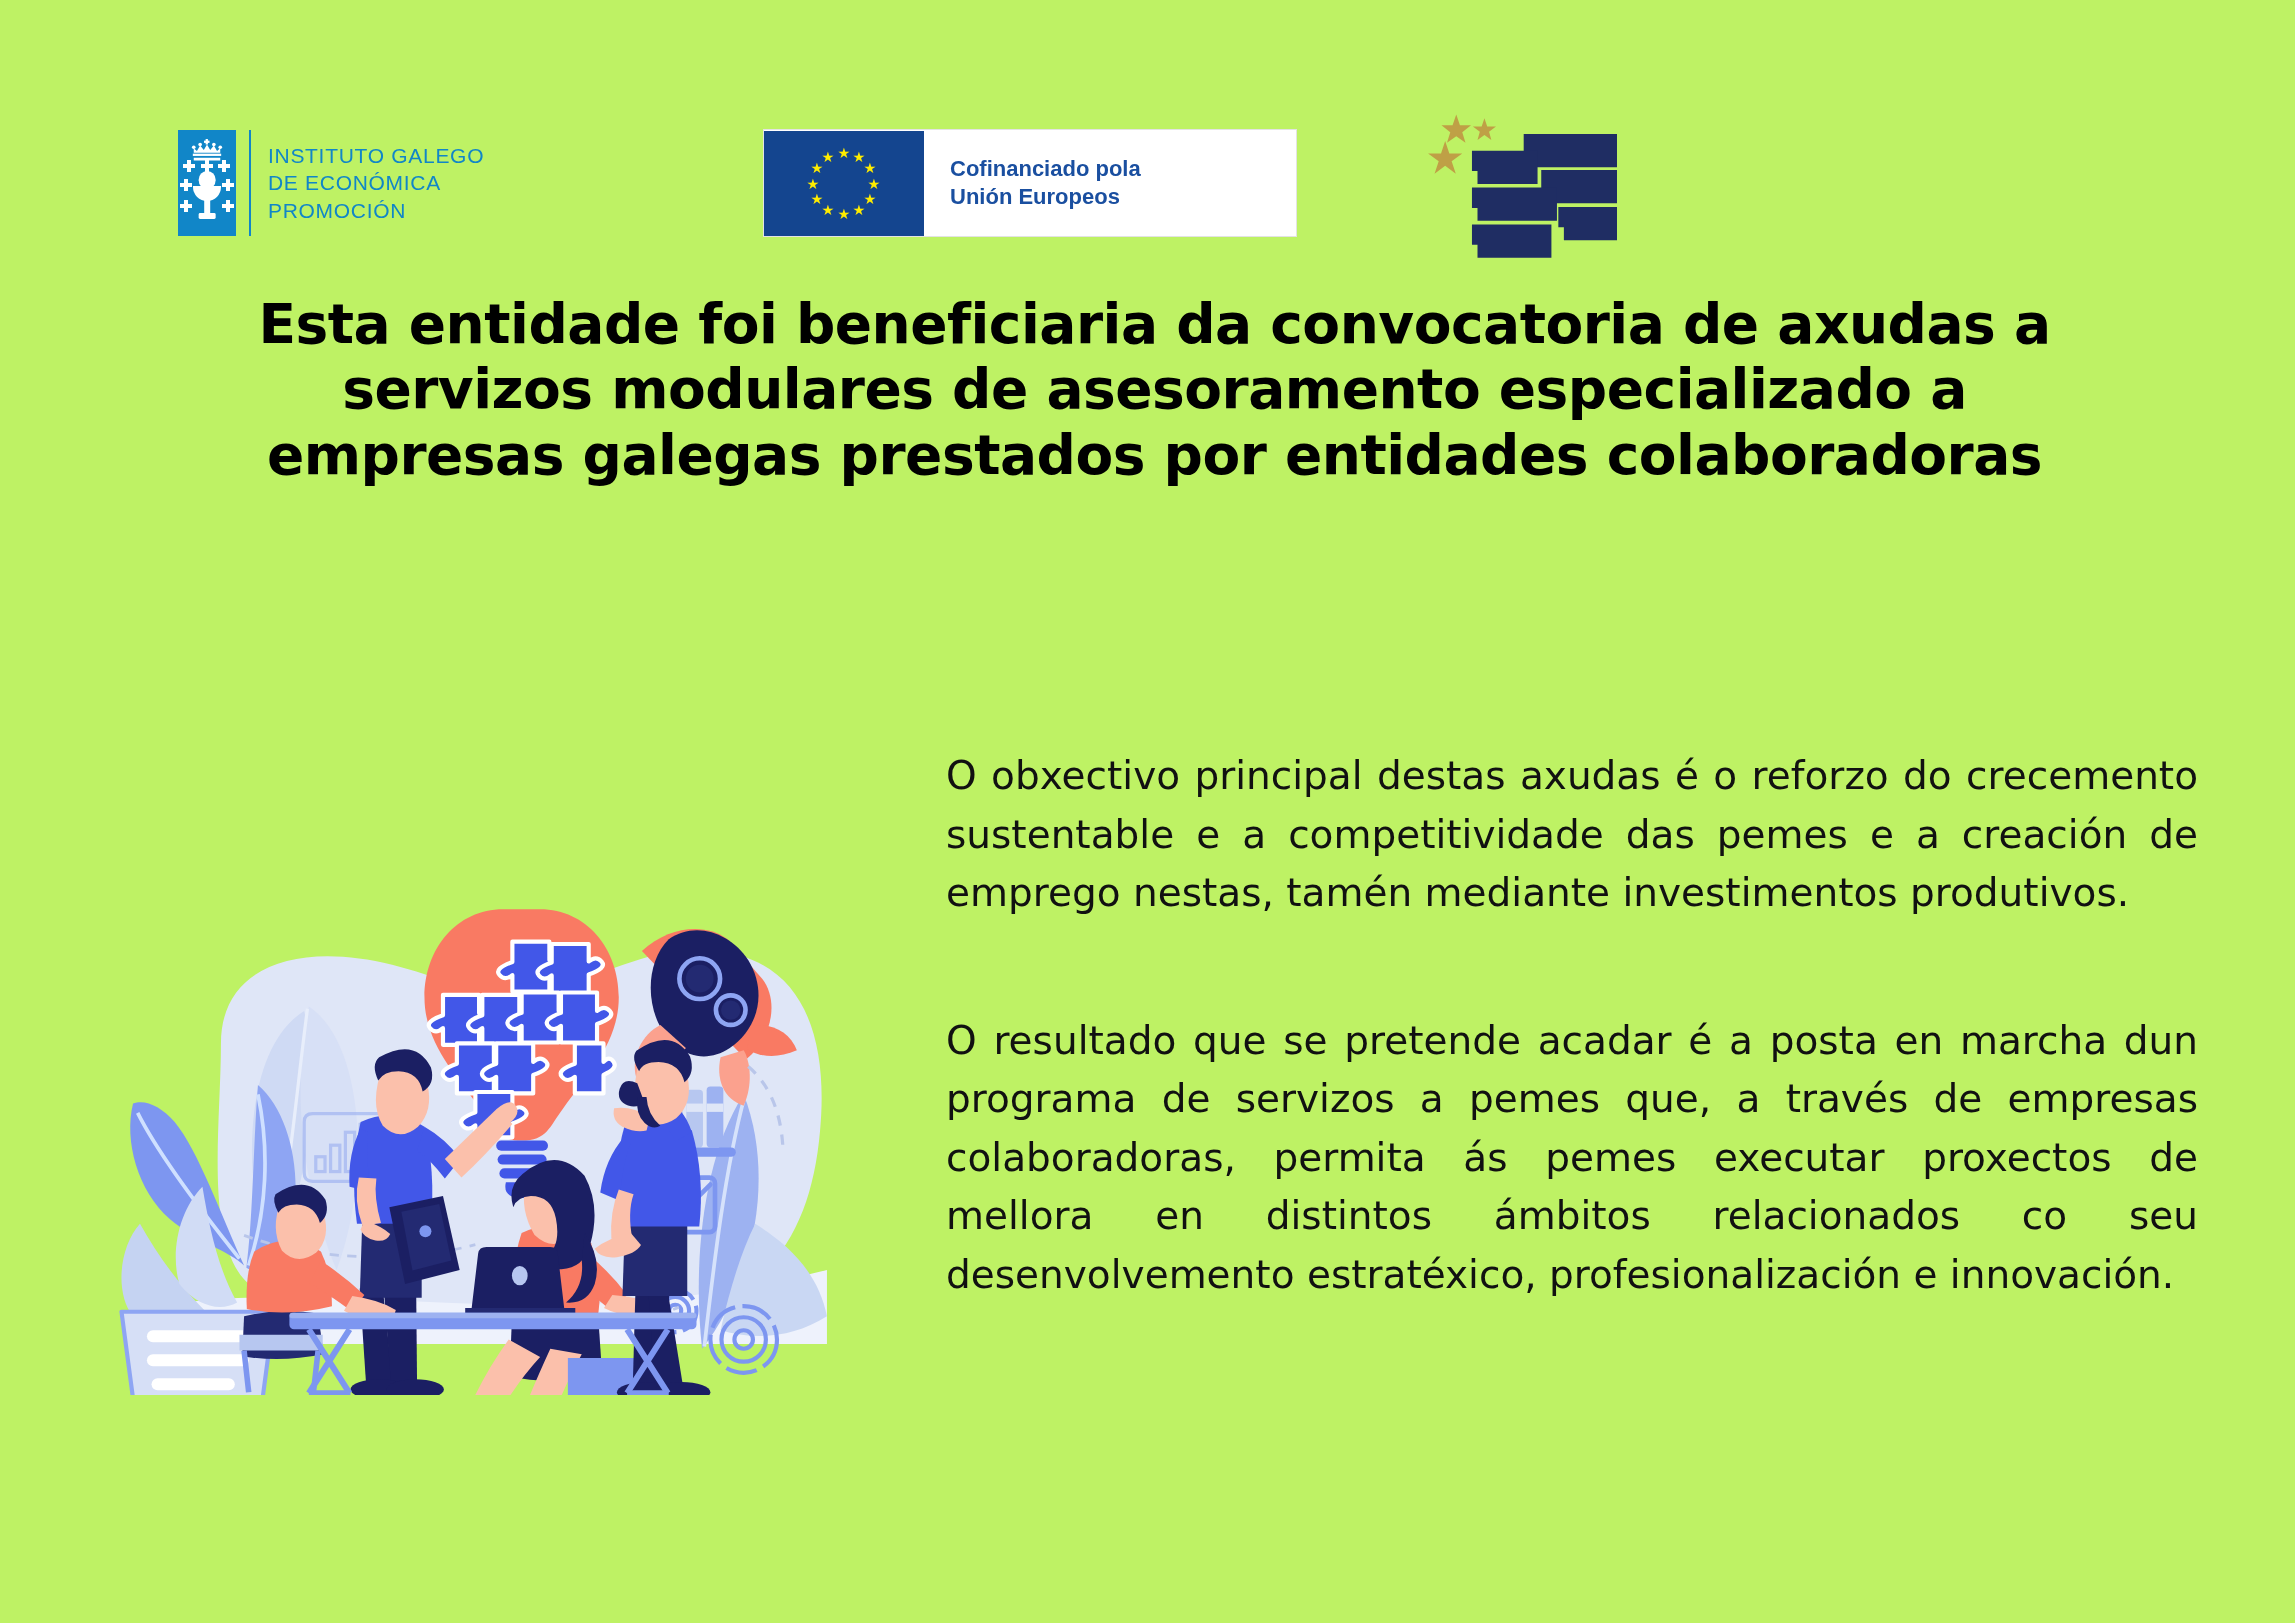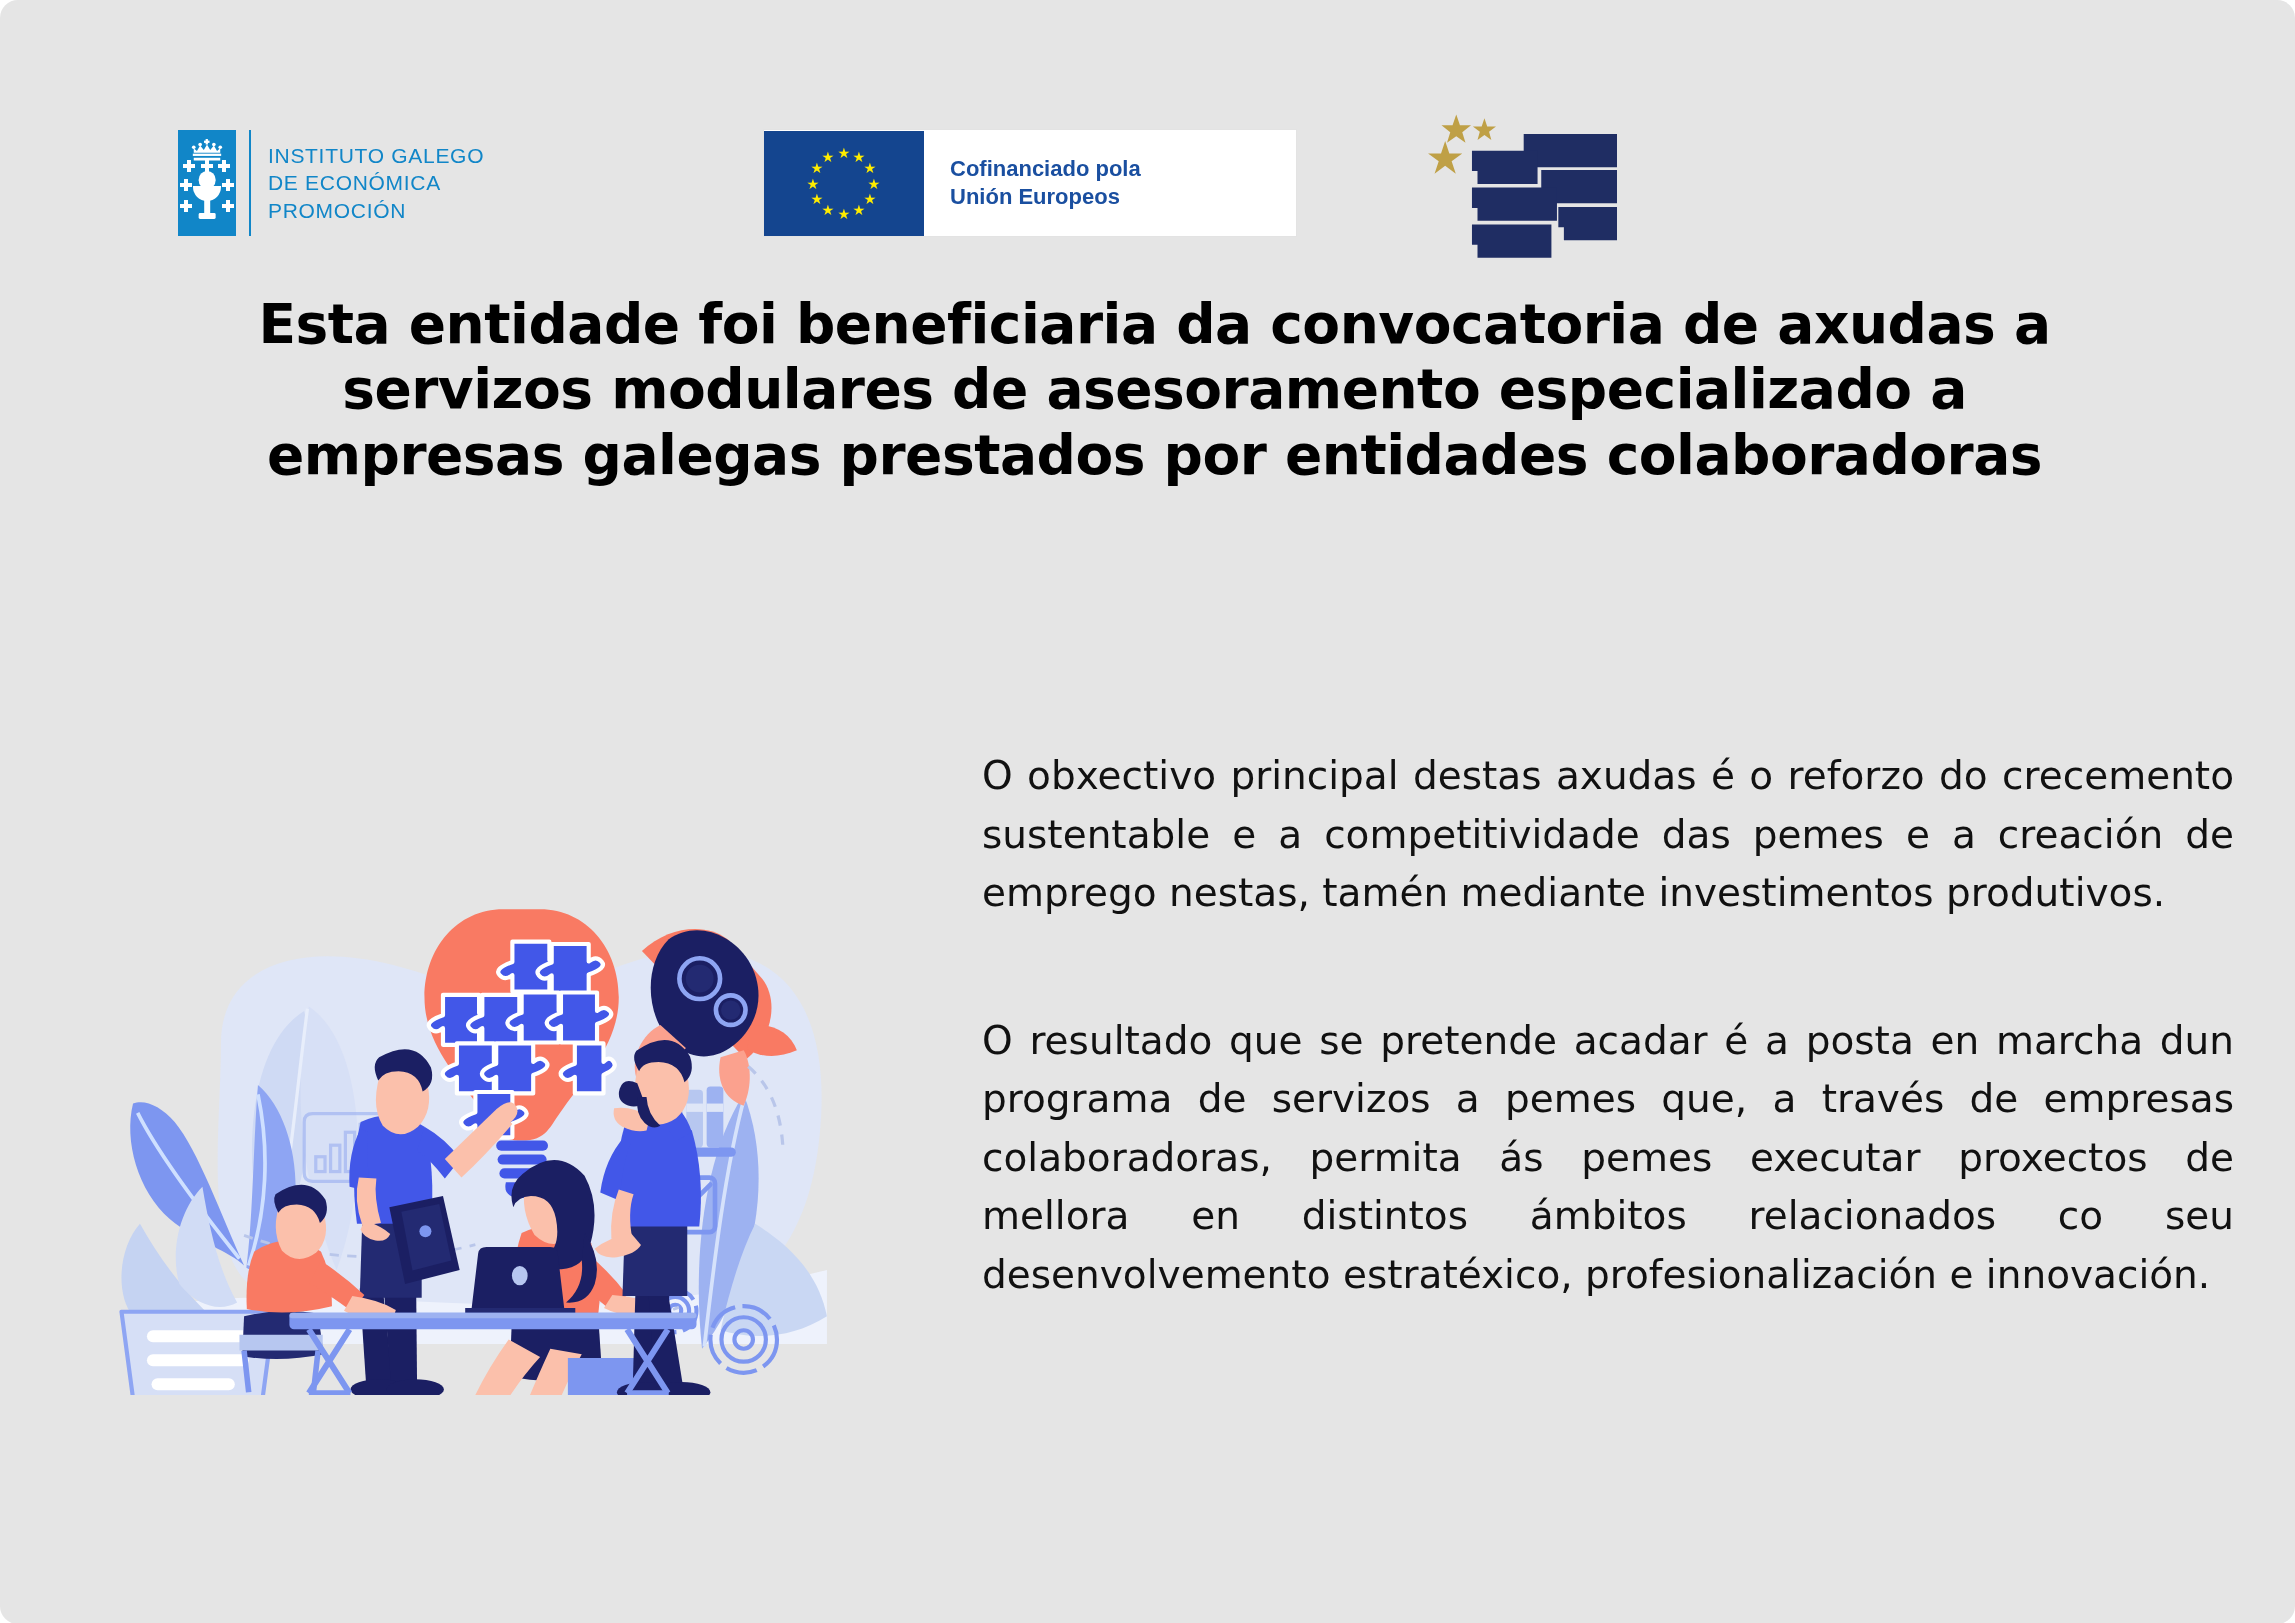--- a/index.html
+++ b/index.html
@@ -1,21 +1,21 @@
 <!DOCTYPE html>
 <html style="font-size:7.4px"><head>
 <meta charset="utf-8">
 <style>
   html,body{margin:0;padding:0;background:#ffffff;}
   body{
     width:2295px;height:1624px;position:relative;overflow:hidden;
     font-family:"Liberation Sans","DejaVu Sans",sans-serif;
     background:#ffffff;
   }
-  .page{position:absolute;inset:0;background:#e5e5e5;border-radius:18px;}
+  .page{position:absolute;inset:0;background:#bef264;}
 
   
   .logobar{position:absolute;left:0;top:97px;width:2295px;height:167px;}
 
   
   .igape{position:absolute;left:178px;top:33px;display:flex;align-items:stretch;height:106px;}
   .igape-shield{width:58px;height:106px;background:#1186c8;position:relative;flex:0 0 auto;}
   .igape-rule{width:2.3px;background:#1186c8;margin-left:13px;margin-right:0;height:106px;flex:0 0 auto;}
   .igape-text{margin-left:16.7px;display:flex;flex-direction:column;justify-content:center;height:106px;}
   .igape-text span{
@@ -50,21 +50,21 @@
   
   .headline{
     position:absolute;left:199px;top:292px;width:1911px;
     text-align:center;color:#000;font-weight:bold;
     font-size:55px;line-height:1.19;letter-spacing:-0.5px;
     font-family:"DejaVu Sans","Liberation Sans",sans-serif;
   }
 
   
   .illus{position:absolute;left:105px;top:826px;width:787px;height:569px;}
-  .copy{position:absolute;left:982px;top:747px;width:1252px;}
+  .copy{position:absolute;left:946px;top:747px;width:1252px;}
   .copy p{
     margin:0;color:#111;text-align:justify;text-align-last:left;
     font-size:39px;line-height:1.50;
     font-family:"DejaVu Sans","Liberation Sans",sans-serif;
   }
   .copy p.second{margin-top:89px;}
 
   svg{display:block;}
 </style>
 </head>

